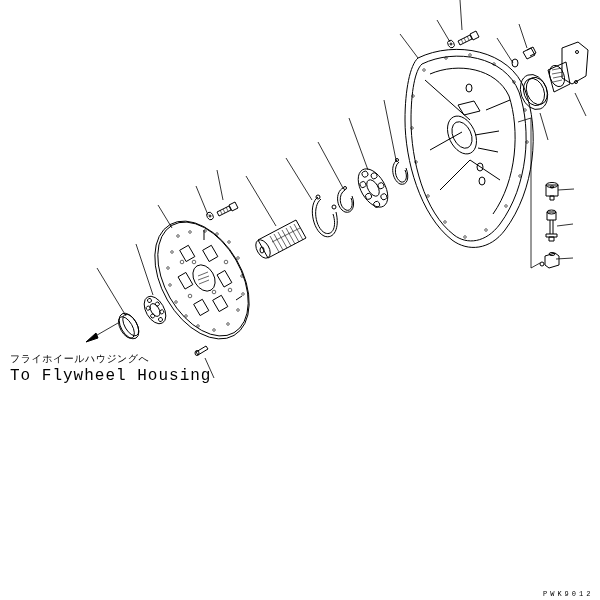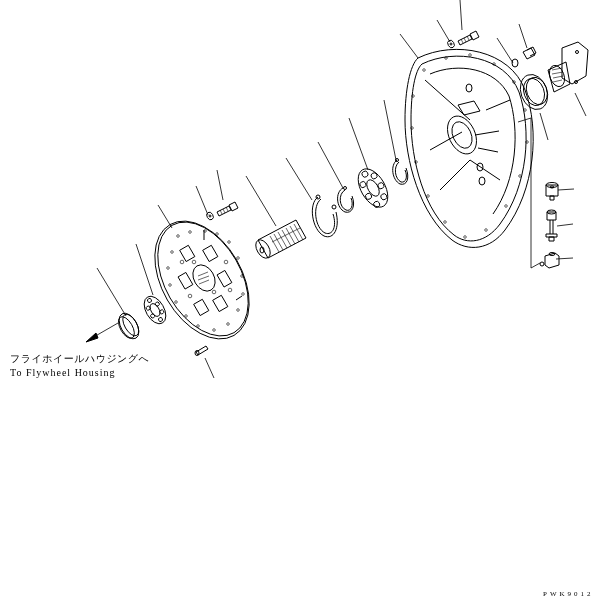--- a/index.html
+++ b/index.html
@@ -1,20 +1,20 @@
 <!DOCTYPE html>
 <html><head>
   <meta charset="utf-8">
   <style>
     html, body { margin:0; padding:0; background:#ffffff; }
     body { width:600px; height:600px; position:relative; overflow:hidden; font-family:"DejaVu Sans Mono", monospace; }
     #diagram { position:absolute; left:0; top:0; width:600px; height:600px; }
-    .lbl { position:absolute; font-family:Liberation Serif, serif; color:#000; white-space:nowrap; }
+    .lbl { position:absolute; font-family:Liberation Mono, monospace; color:#000; white-space:nowrap; }
     #caption-jp { left:10px; top:352px; font-size:10px; letter-spacing:0.5px; }
-    #caption-en { left:10px; top:367px; font-size:10px; letter-spacing:1px; }
+    #caption-en { left:10px; top:367px; font-size:16px; letter-spacing:1px; }
     #code { left:532px; top:590px; font-size:7px; letter-spacing:3px;padding-left:11px; }
     svg * { vector-effect:non-scaling-stroke; }
   </style>
 </head>
 <body>
 
 <svg id="diagram" viewBox="0 0 600 600" width="600" height="600" fill="none" stroke="#000" stroke-width="1">
 
   <g stroke-width="0.8">
     <line x1="97" y1="268" x2="126" y2="316"></line>

